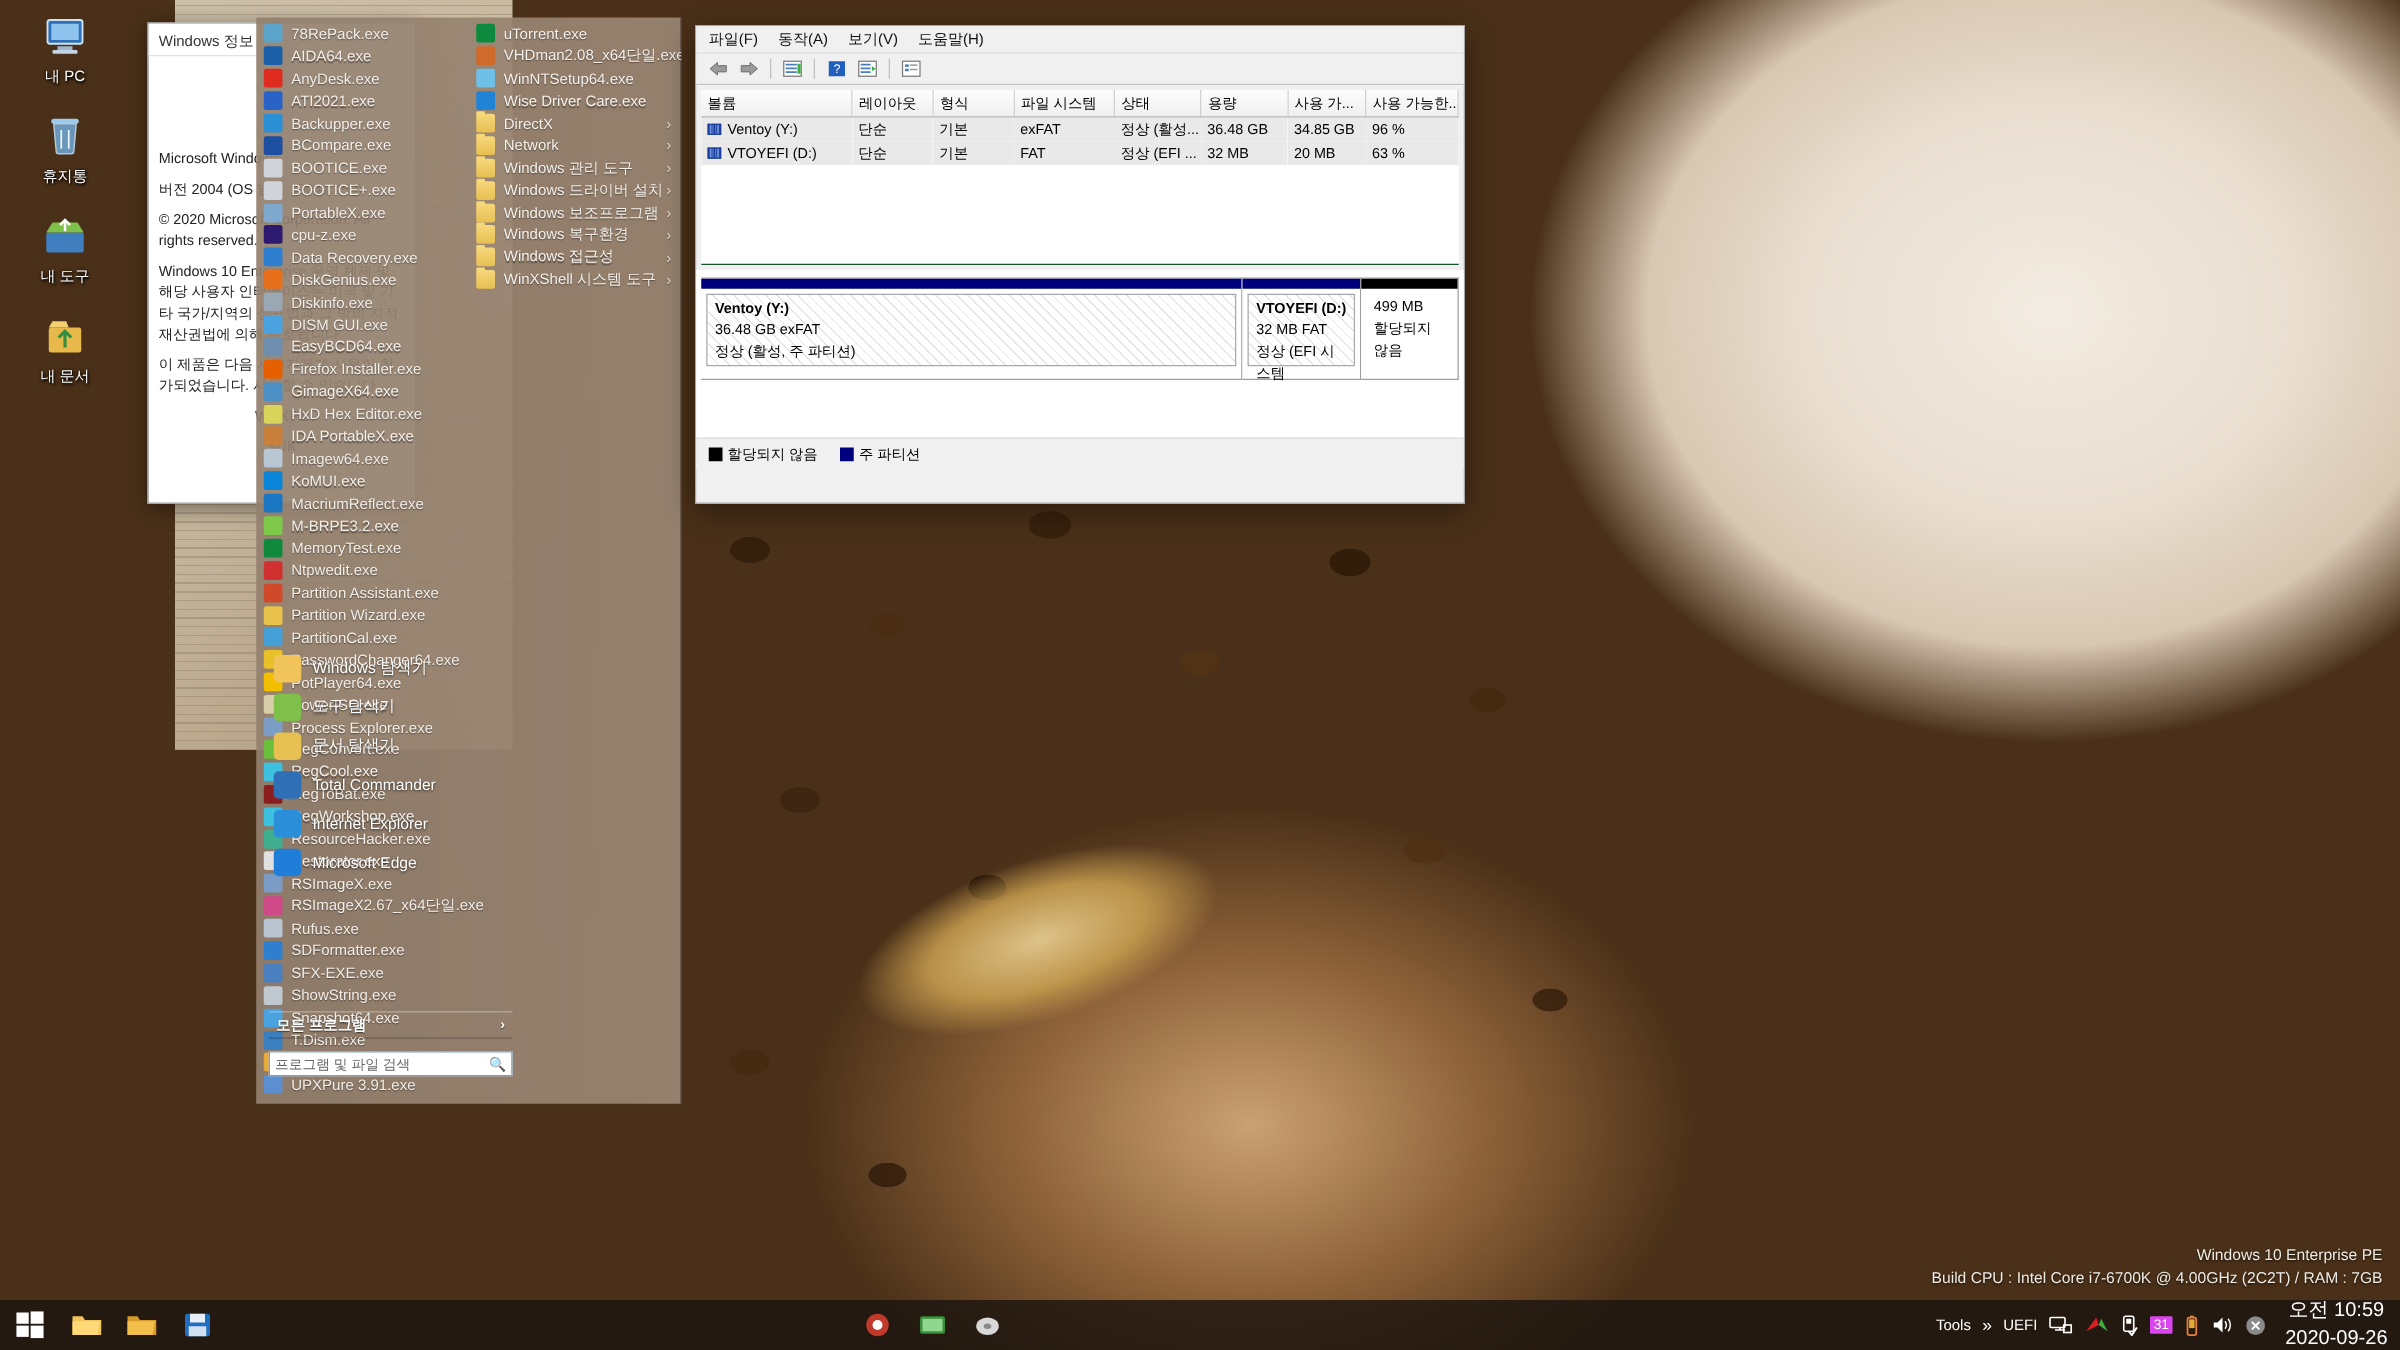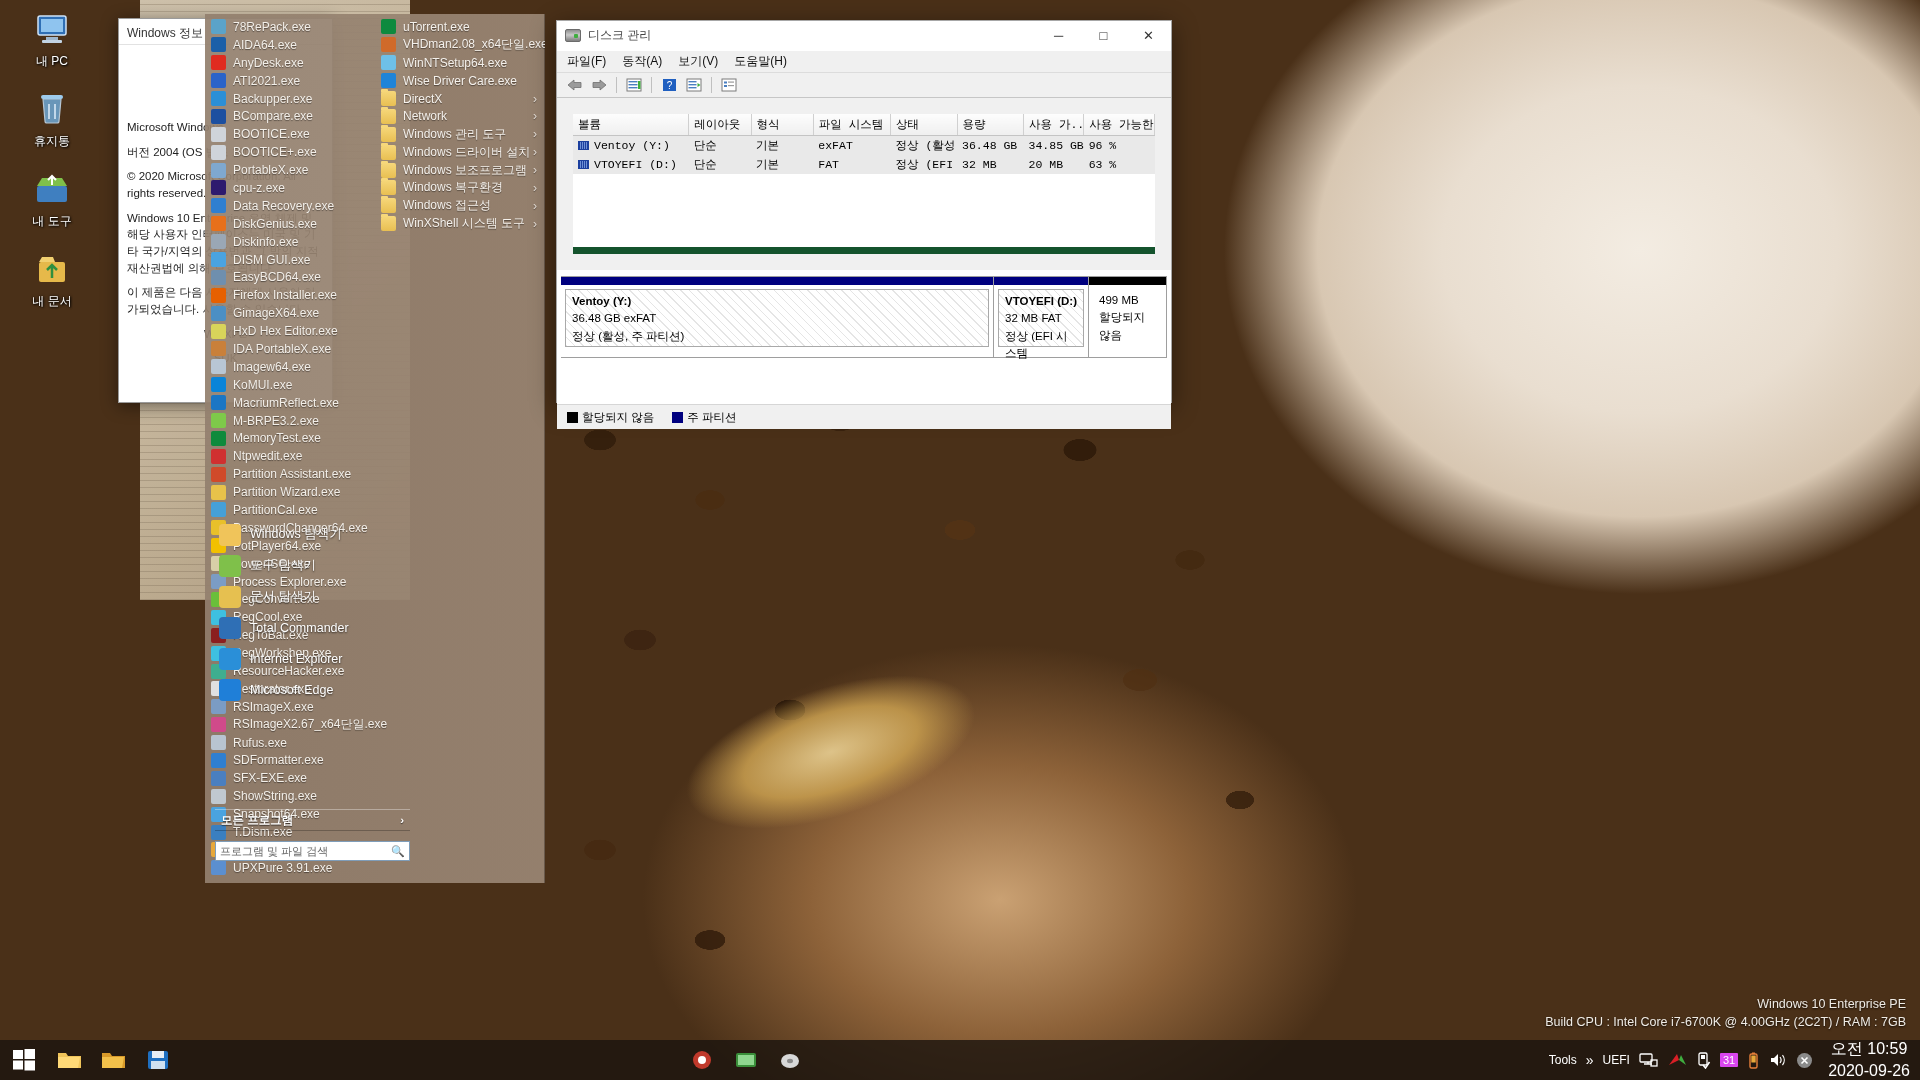--- a/index.html
+++ b/index.html
@@ -175,21 +175,21 @@
     border-bottom:1px solid #dcdcdc;
   }
 
   #dm .toolbar {
     height:25px; display:flex; align-items:center; gap:3px; padding-left:6px;
     background:#f0f0f0; border-bottom:1px solid #c6c6c6;
   }
   #dm .tbtn { width:22px; height:20px; display:flex; align-items:center; justify-content:center; font-size:12px; }
   #dm .tsep { width:1px; height:16px; background:#c0c0c0; margin:0 3px; }
 
-  #dm .volpane { background:#fff; height:140px; margin:16px; border-bottom:7px solid #14532d;font-family:Liberation Mono, monospace; }
+  #dm .volpane { background:#fff; height:140px; margin:4px; border-bottom:1px solid #14532d; }
   table.vols { width:100%; border-collapse:collapse; font-size:11.5px; table-layout:fixed; }
   table.vols th {
     background:linear-gradient(180deg,#fdfdfd 0%, #efefef 100%);
     border-right:1px solid #d0d0d0; border-bottom:1px solid #c4c4c4;
     font-weight:normal; text-align:left; padding:3px 5px; height:19px;
     white-space:nowrap; overflow:hidden;
   }
   table.vols td { padding:2px 5px; height:17px; white-space:nowrap; overflow:hidden; }
   table.vols td.c { text-align:left; }
   .volname { display:flex; align-items:center; }
@@ -623,29 +623,20 @@
       </div>
       <div class="menu-item">
         <span class="ico folder-ico" style=""></span>
         <span class="lbl">WinXShell 시스템 도구</span>
         <span class="arrow">›</span>
       </div>
     </div>
 </div>
 
 <div id="dm">
-  <div class="titlebar">
-    <span class="tico"></span>
-    <span class="ttxt">디스크 관리</span>
-    <span class="wbtns">
-      <span class="wbtn">─</span>
-      <span class="wbtn">□</span>
-      <span class="wbtn close">✕</span>
-    </span>
-  </div>
 
   <div class="menubar">
     <span>파일(F)</span>
     <span>동작(A)</span>
     <span>보기(V)</span>
     <span>도움말(H)</span>
   </div>
 
   <div class="toolbar">
     <span class="tbtn">

